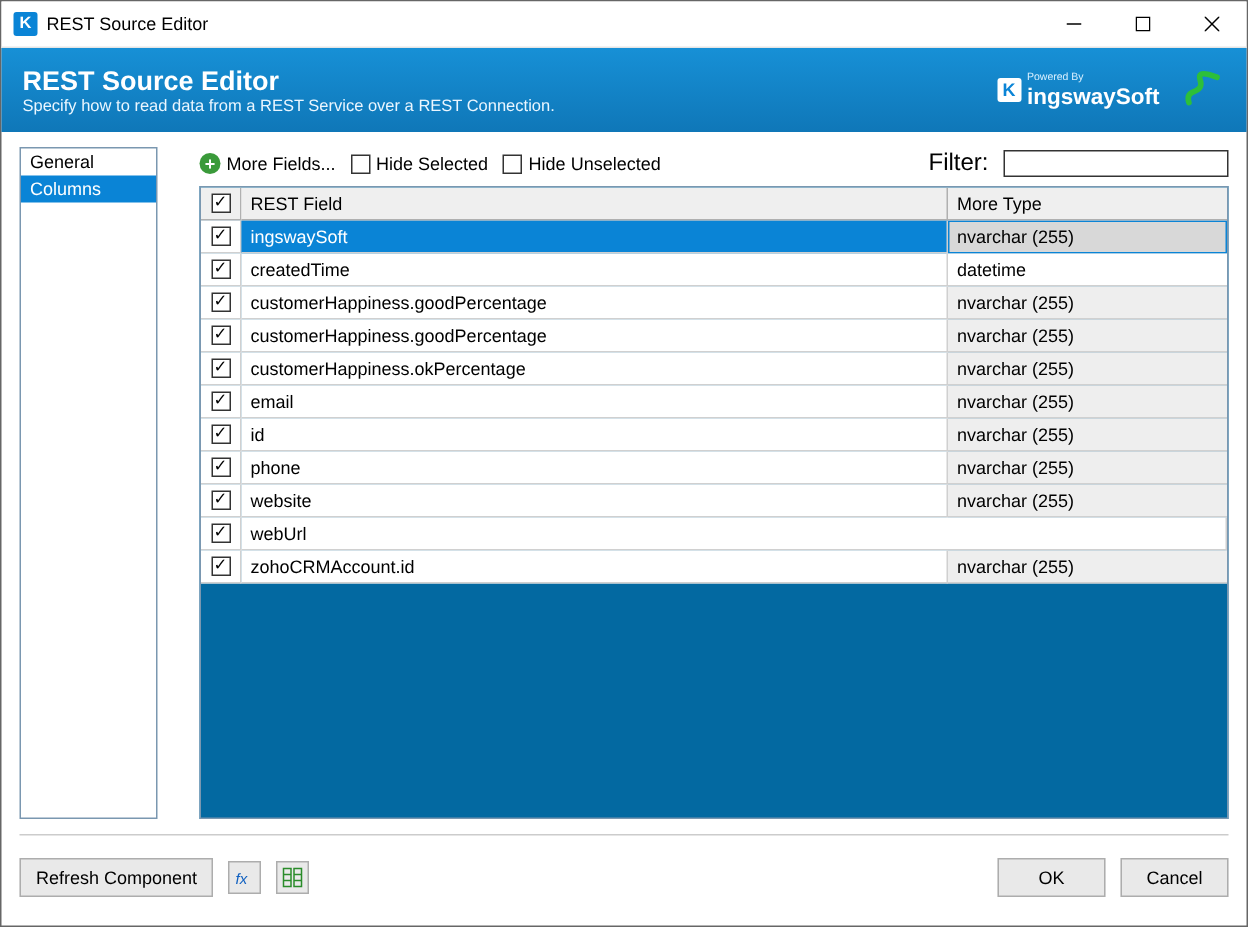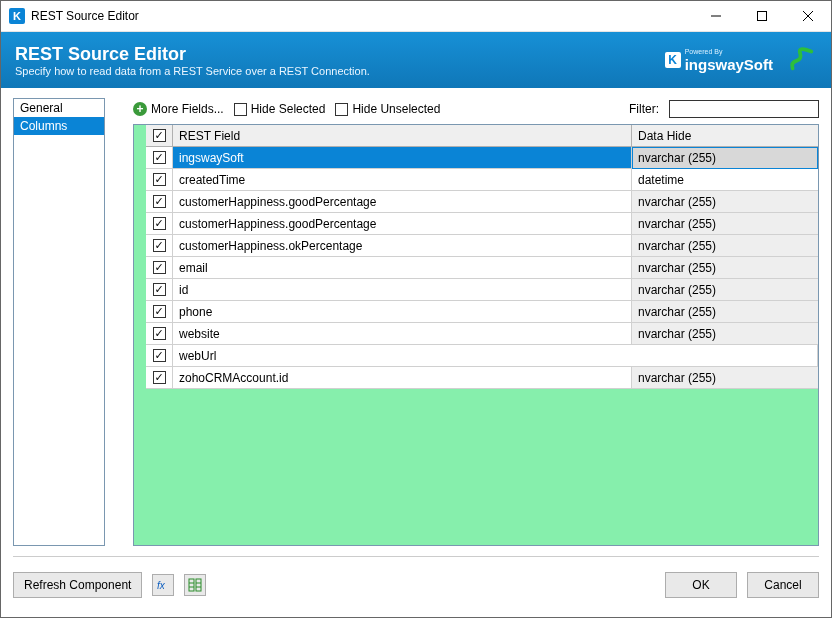--- a/index.html
+++ b/index.html
@@ -167,38 +167,37 @@
     box-sizing: border-box;
   }
   .chk.checked::after {
     content: "✓";
     font-size: 11px;
     line-height: 1;
     color: #000;
   }
   .toolbar .chk-label { display: flex; align-items: center; gap: 4px; }
   .toolbar .spacer { flex: 1; }
-  .filter-label { font-size: 12px; }
+  .filter-label { font-size: 16px; }
   .filter-input {
     width: 150px;
     height: 18px;
     border: 1px solid #333;
     box-sizing: border-box;
     padding: 0 4px;
     font-size: 12px;
   }
 
   .grid-wrap {
     flex: 1;
     border: 1px solid #7a97b0;
-    background: #86efac;
+    background: #0369a1;
     overflow: hidden;
     display: flex;
     flex-direction: column;
-    padding-left: 12px;
   }
   .grid-head {
     display: flex;
     height: 22px;
     background: #fff;
   }
   .col-check {
     width: 26px;
     border-right: 1px solid #b0b0b0;
     border-bottom: 1px solid #b0b0b0;
@@ -372,21 +371,21 @@
         <span class="filter-label">Filter:</span>
         <input class="filter-input" type="text" value="" style="">
       </div>
 
       <div class="grid-wrap">
         <div class="grid-head">
           <div class="col-check">
             <span id="header-chk" class="chk checked"></span>
           </div>
           <div class="col-field">REST Field</div>
-          <div class="col-type">Data Hide</div>
+          <div class="col-type">More Type</div>
         </div>
         <div class="grid-body" id="grid-body">
             <div class="row selected">
               <div class="c-check">
                 <span class="chk checked"></span>
               </div>
               <div class="c-field">ingswaySoft</div>
               <div class="c-type">nvarchar (255)</div>
             </div>
             <div class="row">

